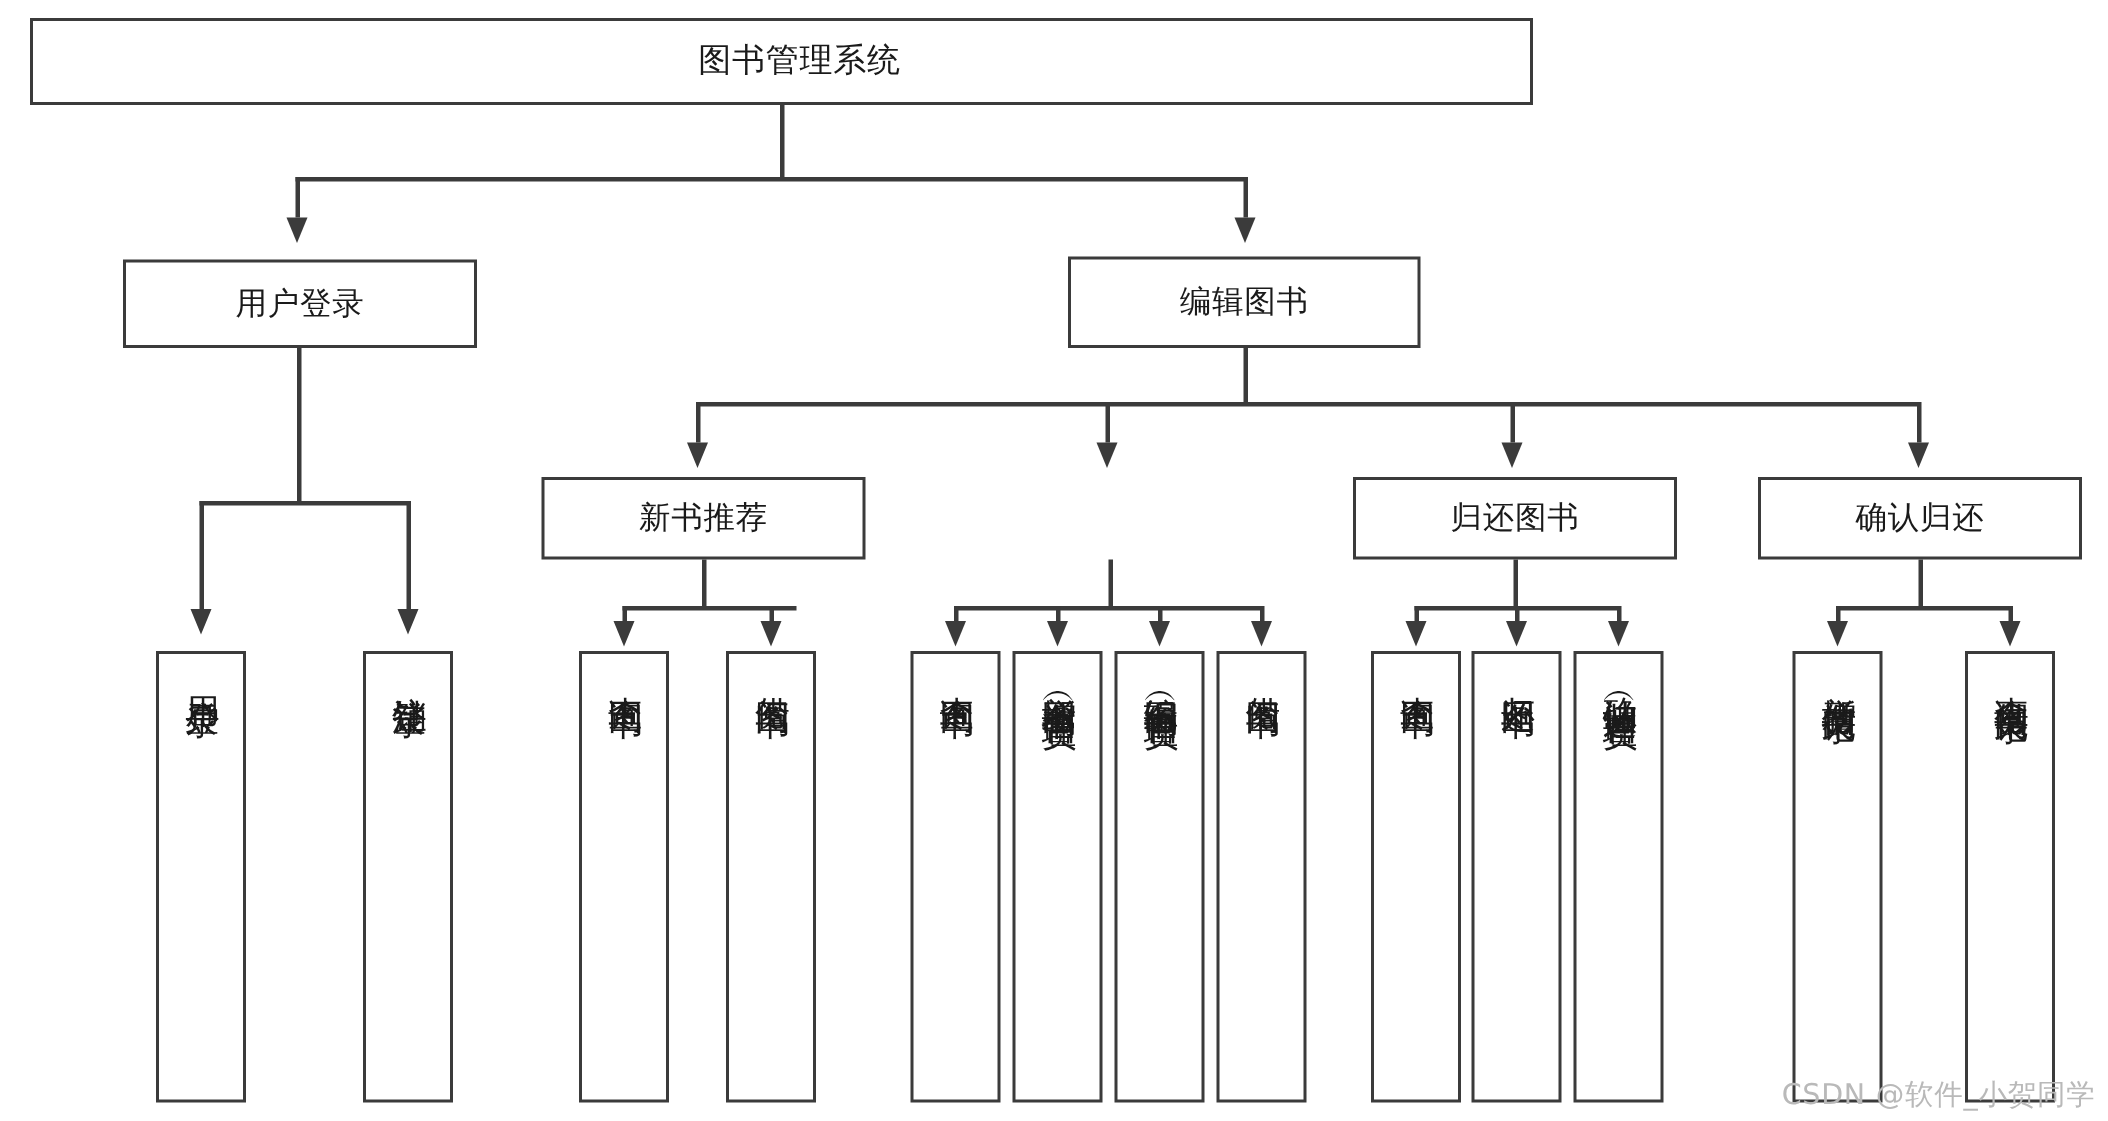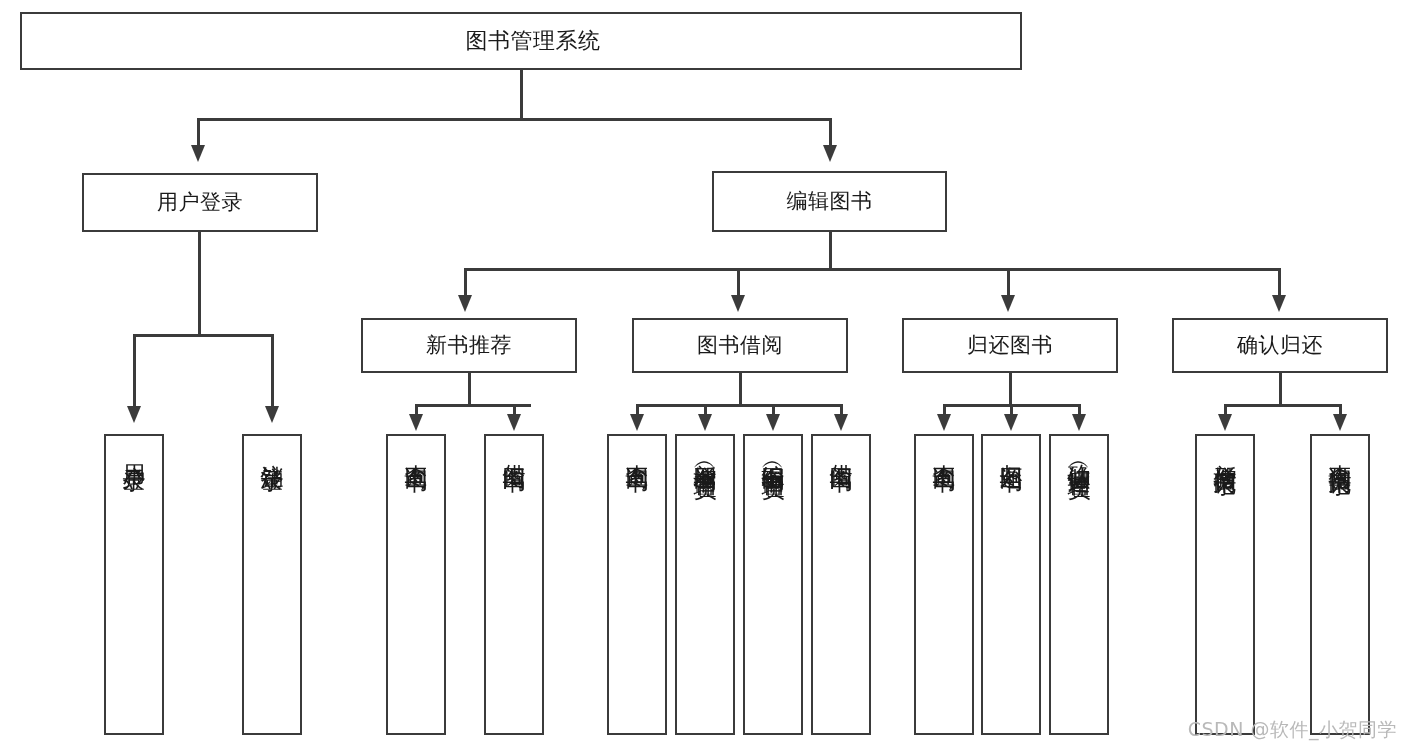--- a/index.html
+++ b/index.html
@@ -123,23 +123,20 @@
   <div class="arrow" style="left:731px; top:295px;"></div>
 
   <div class="ln v" style="left:1007px; top:268px; height:27px;"></div>
   <div class="arrow" style="left:1001px; top:295px;"></div>
 
   <div class="ln v" style="left:1278px; top:268px; height:27px;"></div>
   <div class="arrow" style="left:1272px; top:295px;"></div>
 
   <div class="node h" style="left:361px; top:318px; width:216px; height:55px;">
     <span class="lbl">新书推荐</span>
-  </div>
-  <div class="node h" style="left:632px; top:318px; width:216px; height:55px;">
-    <span class="lbl">图书借阅</span>
   </div>
   <div class="node h" style="left:902px; top:318px; width:216px; height:55px;">
     <span class="lbl">归还图书</span>
   </div>
   <div class="node h" style="left:1172px; top:318px; width:216px; height:55px;">
     <span class="lbl">确认归还</span>
   </div>
 
   <div class="ln v" style="left:468px; top:373px; height:33px;"></div>
   <div class="ln h" style="left:415px; top:404px; width:116px; height:2.5px;"></div>

